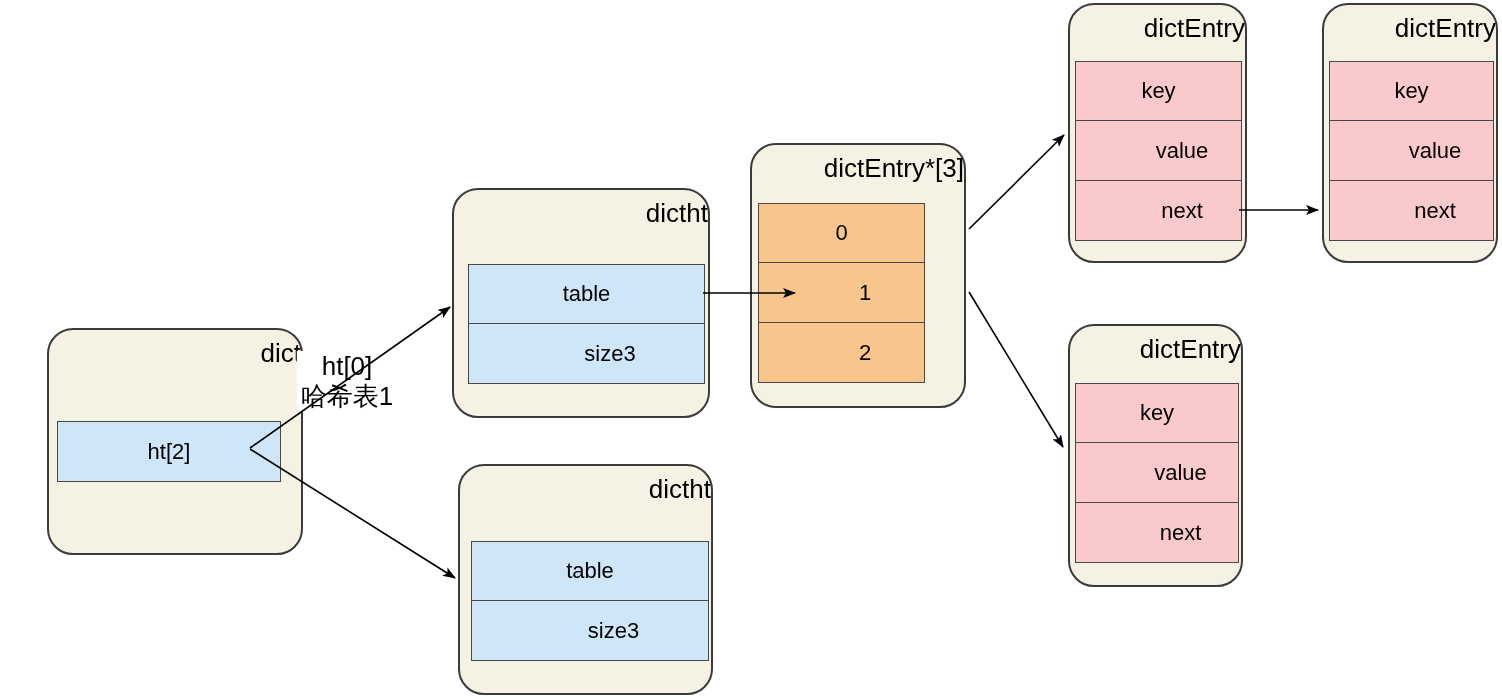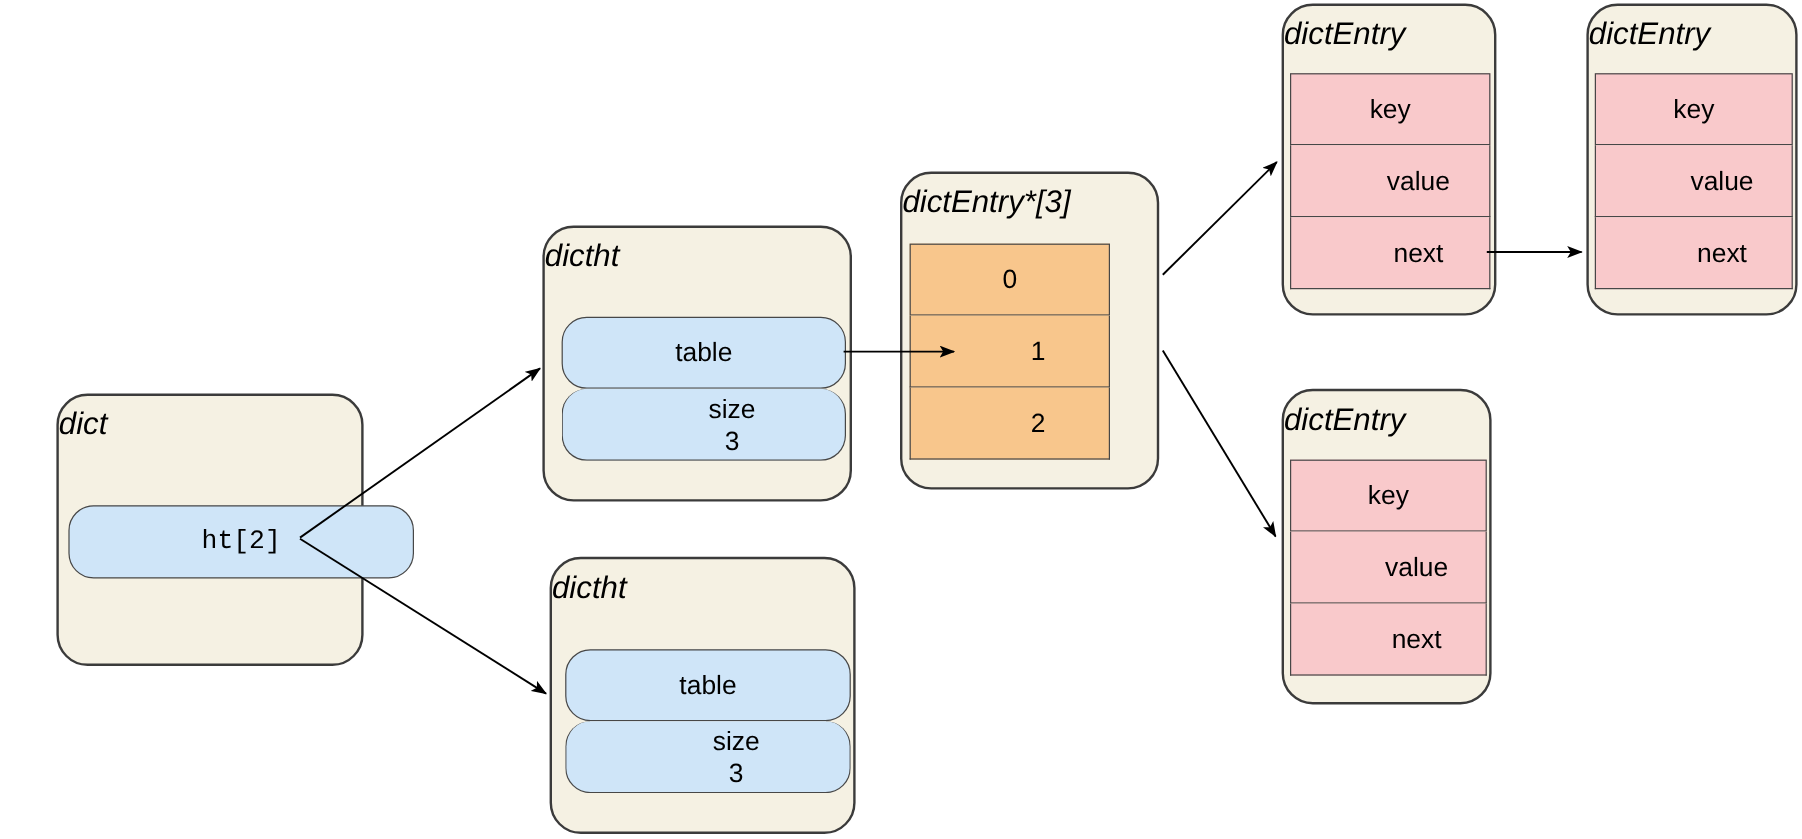--- a/index.html
+++ b/index.html
@@ -31,60 +31,59 @@
   .connectors line { stroke: var(--line); stroke-width: 1.6; }
   .node {
     position: absolute;
     background: var(--container-fill);
     border: 2px solid var(--container-border);
     border-radius: 26px;
     box-sizing: border-box;
     z-index: 1;
   }
   .title {
-    text-align: left;
+    text-align: right;
     margin-top: 8px;
     font-size: 26px;
     line-height: 30px;
     white-space: nowrap;
-    font-style: italic;
   }
   .cells { position: absolute; }
   .cell {
     box-sizing: border-box;
     border: 1.5px solid var(--cell-border);
     height: 60px;
     display: flex;
     align-items: center;
     justify-content: center;
     font-size: 22px;
     text-align: center;
   }
   .cell + .cell { border-top: none; padding-left: 47px; }
-  .blue   { background: var(--blue-cell); border-radius: 21px; }
+  .blue   { background: var(--blue-cell); }
   .orange { background: var(--orange-cell); }
   .pink   { background: var(--pink-cell); }
-  .two-line { flex-direction: column; line-height: 27px; }
+  .two-line { flex-direction: row; line-height: 27px; }
   .two-line span { display: block; }
   .edge-label {
     position: absolute;
     transform: translate(-50%, -50%);
     text-align: center;
     font-size: 26px;
     line-height: 30px;
     background: var(--canvas-bg);
     padding: 0 4px;
     white-space: nowrap;
     z-index: 2;
   }
   .edge-label span { display: block; }
 
   
   #n-dict { left: 19px; top: 328px; width: 256px; height: 227px; margin-left: 28px; }
-  #n-dict .cells { left: 8px; top: 91px; width: 288px; font-family: Liberation Mono, monospace; }
+  #n-dict .cells { left: 8px; top: 91px; width: 224px; }
   #n-dict .cell { height: 61px; }
 
   #n-dictht-top { left: 452px; top: 188px; width: 258px; height: 230px; }
   #n-dictht-top .cells { left: 14px; top: 74px; width: 237px; }
 
   #n-dictht-bottom { left: 458px; top: 464px; width: 255px; height: 231px; }
   #n-dictht-bottom .cells { left: 11px; top: 75px; width: 238px; }
 
   #n-entry-array { left: 750px; top: 143px; width: 216px; height: 265px; }
   #n-entry-array .cells { left: 6px; top: 58px; width: 167px; }
@@ -179,14 +178,18 @@
 
   <div class="node" id="n-entry-bottom">
     <div class="title">dictEntry</div>
     <div class="cells">
       <div class="cell pink">key</div>
       <div class="cell pink">value</div>
       <div class="cell pink">next</div>
     </div>
   </div>
 
+  <div class="edge-label" id="lbl-ht0">
+    <span>ht[0]</span>
+    <span>哈希表1</span>
+  </div>
 
 </div>
 
 </body></html>

